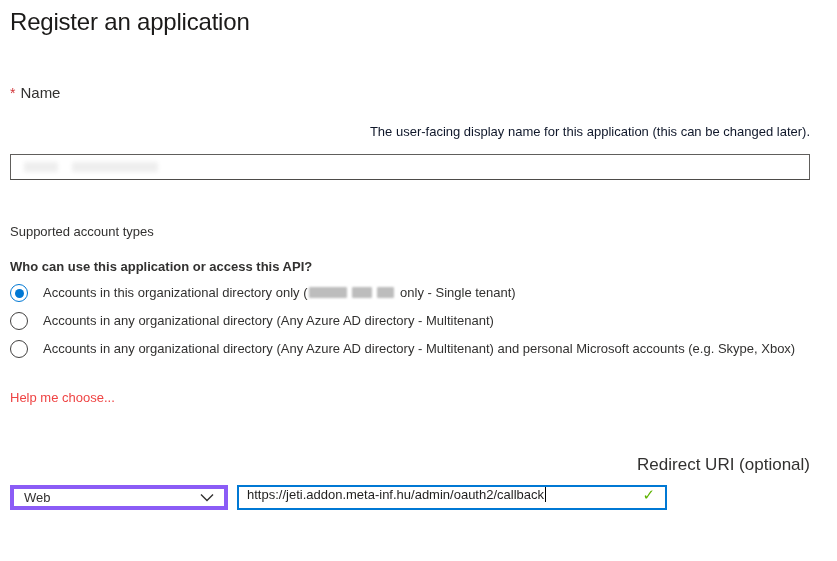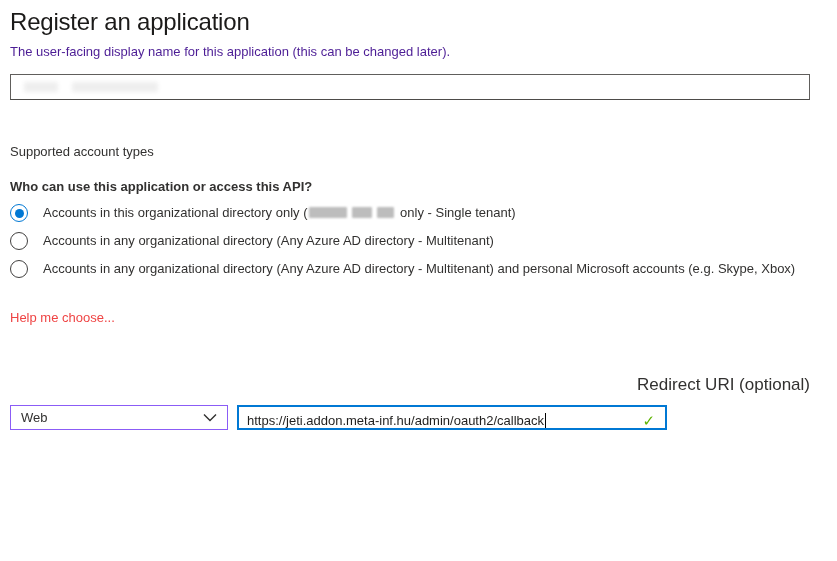--- a/index.html
+++ b/index.html
@@ -16,21 +16,21 @@
   .page-title {
     font-size: 24px; line-height: 32px;
     font-weight: 400; color: #1b1a19;
     letter-spacing: -0.2px;
     margin: 0;
   }
 
   
   .name-label-row { margin-top: 45px; font-size: 15px; line-height: 20px; }
   .required-asterisk { color: #d13438; margin-right: 5px; font-size: 14px; }
-  .field-desc { margin-top: 6px; font-size: 13px; line-height: 16px; color: #4c1d95; }
+  .field-desc { margin-top: 21px; font-size: 13px; line-height: 16px; color: #0f172a; text-align: right; }
   .name-input-wrap { position: relative; margin-top: 14px; width: 800px; }
   .text-input {
     width: 100%; height: 26px;
     border: 1px solid #605e5c; border-bottom-color: #4d4b49;
     background: #fff; padding: 0 8px;
     font-family: "Liberation Sans", sans-serif;
     font-size: 13px; color: #323130;
     outline: none;
   }
   .input-smudge { position: absolute; top: 8px; left: 14px; display: flex; gap: 14px; pointer-events: none; }
@@ -67,51 +67,54 @@
     color: #ef4444; text-decoration: none; cursor: pointer;
   }
 
   
   .redirect-heading { margin-top: 49px; font-size: 17px; line-height: 20px; font-weight: 400; text-align: right; }
   .redirect-desc { margin-top: 13px; font-size: 13px; line-height: 19px; max-width: 798px; }
 
   .uri-row { margin-top: 10px; display: flex; align-items: flex-start; gap: 9px; }
   .platform-select {
     width: 218px; height: 25px;
-    border: 1px solid #8b5cf6;
+    border: 4px solid #8b5cf6;
     background: #fff;
     display: flex; align-items: center;
     padding: 0 10px;
     font-size: 13px; color: #323130;
     cursor: pointer;
   }
   .platform-select .select-value { flex: 1 1 auto; }
   .chevron-icon { flex: 0 0 auto; display: flex; align-items: center; }
 
   .uri-input {
     width: 430px; height: 25px;
     border: 2px solid #0078d4;
     background: #fff;
-    display: flex; align-items: flex-end;
+    display: flex; align-items: flex-start;
     padding: 0 8px;
     font-size: 13px; color: #201f1e;
     cursor: text;
   }
   .uri-text { white-space: nowrap; }
   .caret { display: inline-block; width: 1px; height: 15px; background: #000; margin-left: 1px; }
   .check-icon { margin-left: auto; color: #5db300; font-size: 15px; line-height: 1; padding-right: 2px; }
 </style>
 </head>
 <body>
 
 <div class="page">
 
   <h1 class="page-title">Register an application</h1>
 
   
+  <div class="name-label-row">
+    <span class="required-asterisk">*</span><span>Name</span>
+  </div>
   <div class="field-desc">The user-facing display name for this application (this can be changed later).</div>
   <div class="name-input-wrap">
     <input class="text-input" type="text" value="" style="">
     <div class="input-smudge">
         <i></i>
         <i></i>
       </div>
   </div>
 
   

